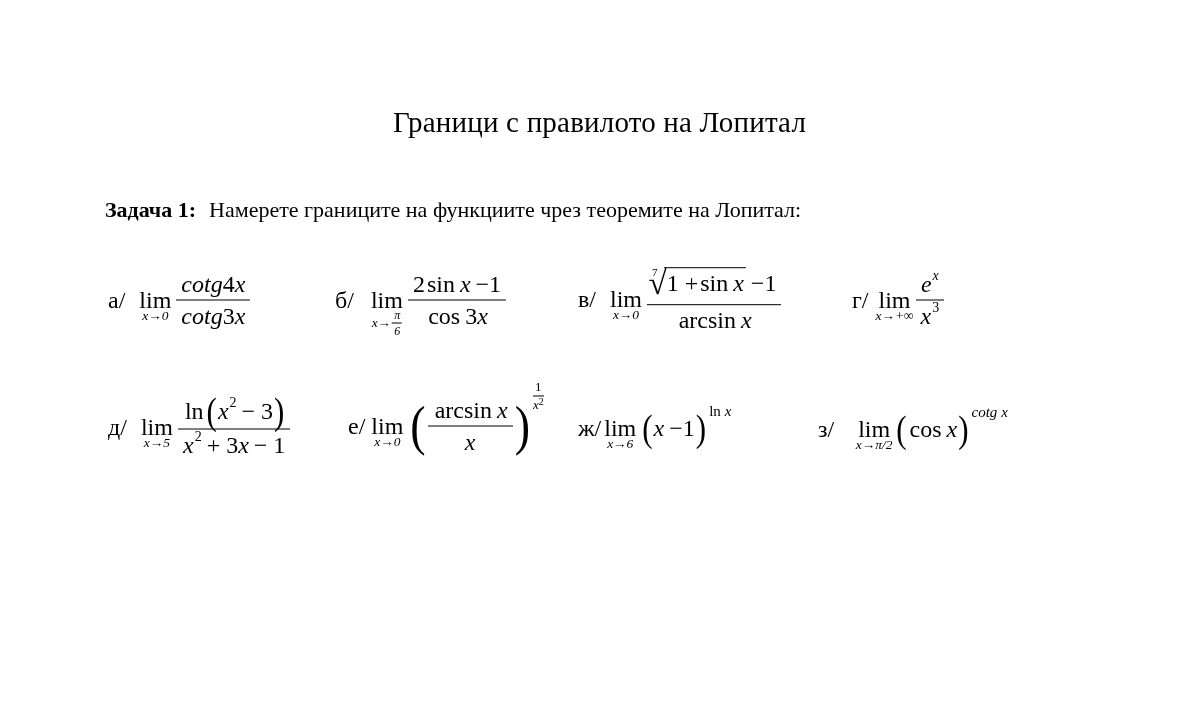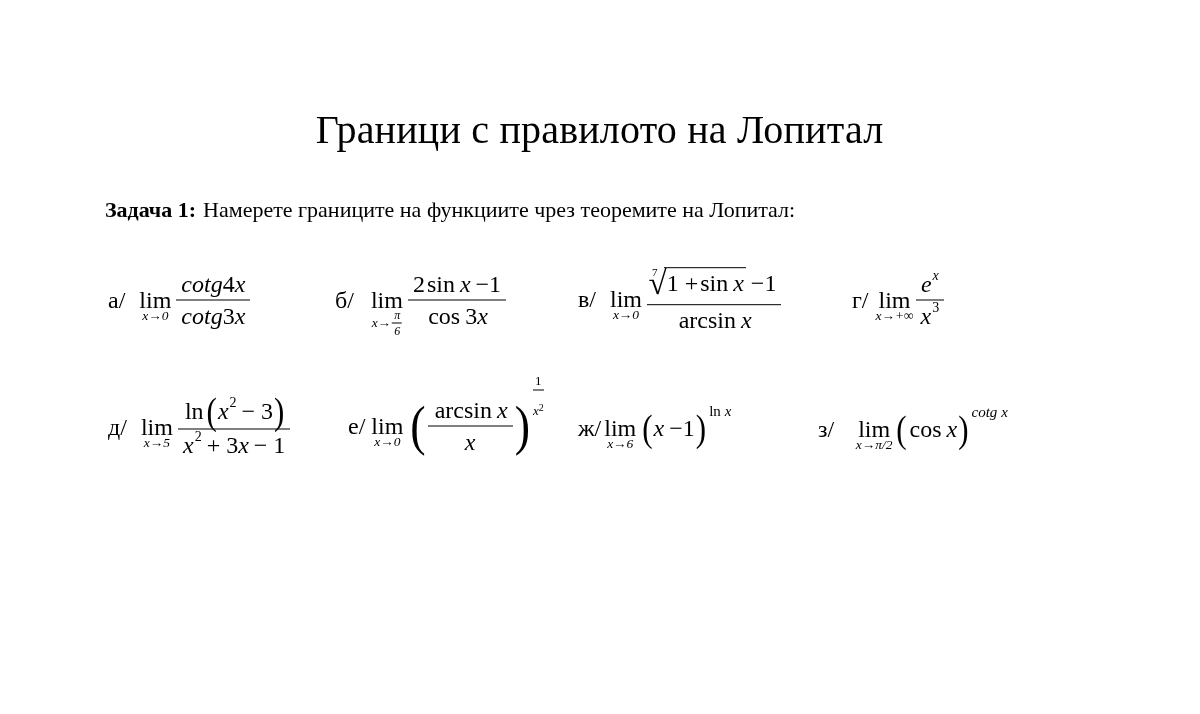--- a/index.html
+++ b/index.html
@@ -2,25 +2,25 @@
 <html><head>
 <meta charset="utf-8">
 <style>
   html,body { margin:0; padding:0; }
   body {
     width:1200px; height:714px; background:#ffffff; color:#000;
     font-family:"Liberation Serif", serif; position:relative; overflow:hidden;
   }
   .title {
     position:absolute; top:106px; left:0; width:1199px; text-align:center;
-    font-size:40px; letter-spacing:0.2px;
+    font-size:29px; letter-spacing:0.2px;
   }
   .task { position:absolute; top:197px; left:105px; font-size:22px; }
   .task-label { font-weight:bold; }
-  .task-rest { margin-left:7px;text-align:center; }
+  .task-rest { margin-left:13px;text-align:center; }
 
   .problem {
     position:absolute; display:flex; align-items:center; font-size:24px;
     transform:translateY(-50%); white-space:nowrap;
   }
   .plabel { margin-right:14px; }
   .p-b .plabel { margin-right:17px; }
   .p-g .plabel { margin-right:10px; }
   .p-e .plabel { margin-right:6px; }
   .p-zh .plabel { margin-right:3px; }
@@ -53,21 +53,21 @@
   .paren-xl { font-size:46px; line-height:1; display:inline-block; transform:scaleY(1.18); margin:0 2px; font-style:normal; }
 
   .exp-top { font-size:15px; position:relative; top:-17px; margin-left:2px; display:inline-flex; align-items:baseline; }
   .exp-top .efn { margin-right:4px; }
 
   .exp-frac {
     display:inline-flex; flex-direction:column; align-items:center;
     font-size:13px; line-height:1.15; position:relative; top:-30px; margin-left:1px;
   }
   .exp-frac .efn { border-bottom:1px solid #000; align-self:stretch; text-align:center; padding:0 1px 1px; }
-  .exp-frac .efd { padding-top:13px;text-align:center; }
+  .exp-frac .efd { padding-top:1px;text-align:center; }
   .e2 { font-size:10px; position:relative; top:-4px; }
 
   .root-wrap { display:inline-flex; align-items:flex-start; position:relative; }
   .root-idx { font-size:11px; position:relative; top:0; margin-right:-9px; z-index:2; font-style:normal; }
   .root-sign { font-size:33px; line-height:1.08; font-style:normal; }
   .radicand { border-top:1.5px solid #000; margin-left:-3px; margin-top:1px; padding:2px 2px 0 3px; display:inline-flex; align-items:baseline; }
 </style>
 </head>
 <body>
 

